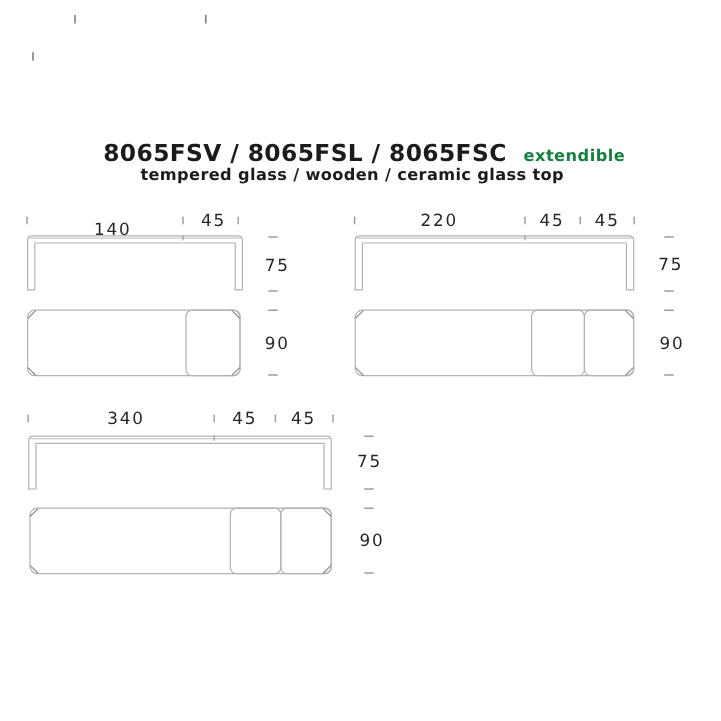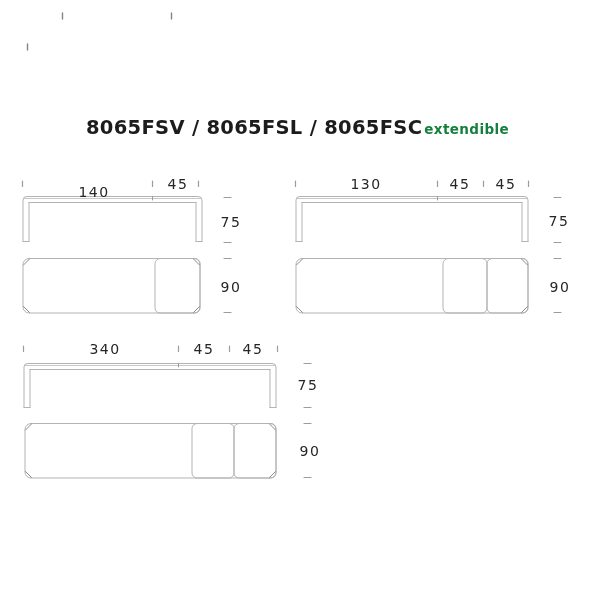--- a/index.html
+++ b/index.html
@@ -1,21 +1,21 @@
 <!DOCTYPE html>
 <html><head>
 <meta charset="utf-8">
 <style>
   html,body{margin:0;padding:0;background:#ffffff;}
   .page{
     position:relative;width:601px;height:601px;background:#ffffff;
     overflow:hidden;font-family:"DejaVu Sans",sans-serif;color:#1e1e1e;
   }
   .title-row{
-    position:absolute;left:86px;top:116px;display:flex;align-items:baseline;gap:2px;
+    position:absolute;left:86px;top:116px;display:flex;align-items:baseline;gap:14px;
     white-space:nowrap;
   }
   .models{font-size:19.5px;font-weight:600;letter-spacing:0.3px;color:#1c1c1c;}
   .tag{font-size:13.5px;font-weight:600;letter-spacing:0.4px;color:#15803d;}
   .subtitle{
     position:absolute;left:117px;top:138px;font-size:13.5px;font-weight:600;
     letter-spacing:0.3px;color:#1c1c1c;white-space:nowrap;
   }
   .dim{
     position:absolute;transform:translate(-50%,-50%);
@@ -116,27 +116,28 @@
         <path d="M 304 407.5 L 311 407.5"></path>
       <path d="M 304 423.5 L 311 423.5"></path>
         <path d="M 304 477.5 L 311 477.5"></path>
     </g>
   </svg>
 
   <div class="title-row">
     <span class="models">8065FSV / 8065FSL / 8065FSC</span>
     <span class="tag">extendible</span>
   </div>
+  <div class="subtitle">tempered glass / wooden / ceramic glass top</div>
 
   <span class="dim" style="left:94px;top:192px">140</span>
   <span class="dim" style="left:178px;top:184px">45</span>
   <span class="dim" style="left:231px;top:222px">75</span>
   <span class="dim" style="left:231px;top:287px">90</span>
 
-  <span class="dim" style="left:366px;top:184px">130</span>
+  <span class="dim" style="left:366px;top:184px">220</span>
   <span class="dim" style="left:460px;top:184px">45</span>
   <span class="dim" style="left:506px;top:184px">45</span>
   <span class="dim" style="left:559px;top:221px">75</span>
   <span class="dim" style="left:560px;top:287px">90</span>
 
   <span class="dim" style="left:105px;top:349px">340</span>
   <span class="dim" style="left:204px;top:349px">45</span>
   <span class="dim" style="left:253px;top:349px">45</span>
   <span class="dim" style="left:308px;top:385px">75</span>
   <span class="dim" style="left:310px;top:451px">90</span>

